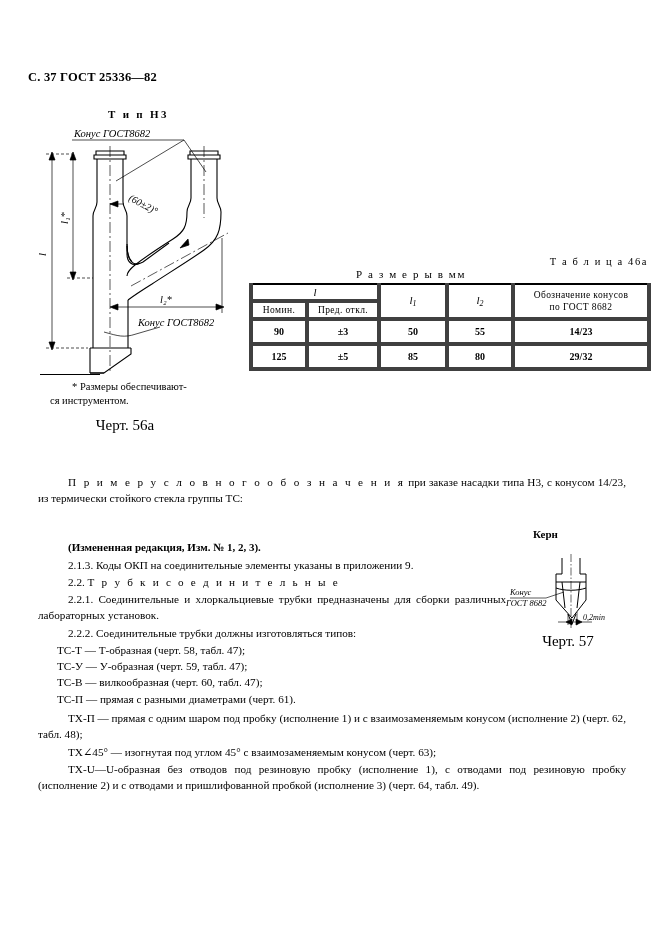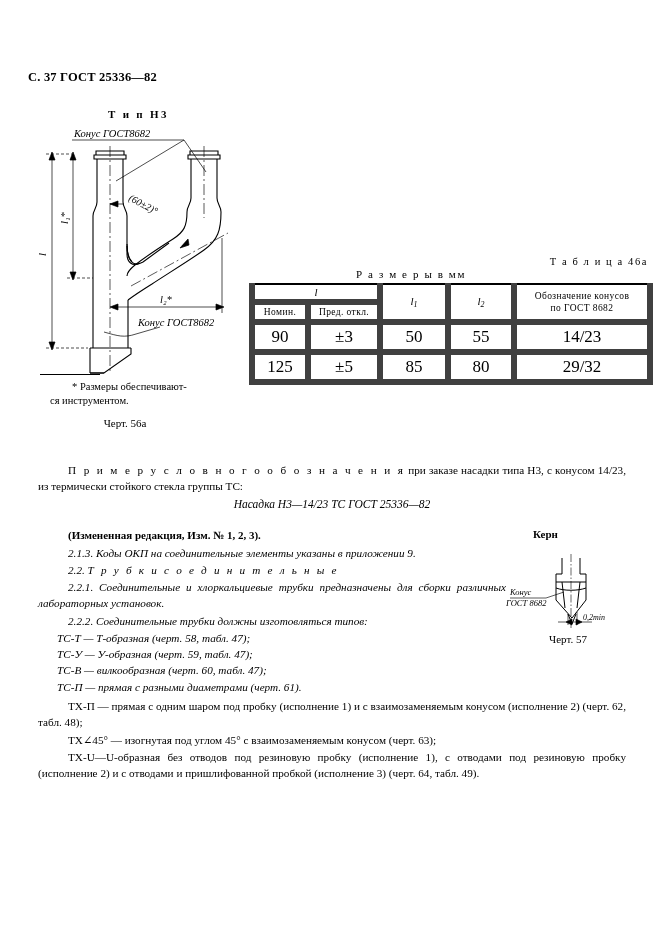--- a/index.html
+++ b/index.html
@@ -42,21 +42,21 @@
     position: absolute;
     left: 32px;
     top: 126px;
     width: 225px;
     height: 248px;
   }
   .figure-main svg { display: block; }
 
   .fig-caption {
     position: absolute;
-    font-size: 11px;
+    font-size: 15px;
     text-align: center;
   }
   #fig56a-caption { left: 60px; top: 417px; width: 130px; }
 
   
   .footnote-rule {
     position: absolute;
     left: 40px;
     top: 374px;
     width: 60px;
@@ -92,43 +92,44 @@
   table.dims {
     position: absolute;
     left: 249px;
     top: 283px;
     width: 398px;
     border-collapse: collapse;
     font-size: 10px;
     table-layout: fixed;
   }
   table.dims td, table.dims th {
-    border: 6px solid #404040;
+    border: 4px solid #404040;
     text-align: center;
     vertical-align: middle;
     font-weight: normal;
     padding: 2px 1px;
   }
   table.dims .topline { border-top: 2px solid #000; }
   table.dims .thickbottom { border-bottom: 2.5px solid #000; }
   table.dims .hdr-l { font-style: italic; font-size: 11px; padding: 1px; }
   table.dims .hdr-sm { font-size: 9.5px; letter-spacing: 0.4px; }
   table.dims .hdr-tall { line-height: 1.3; font-size: 9.5px; letter-spacing: 0.4px; }
-  table.dims td.val { font-size: 17px; height: 17px; }
+  table.dims td.val { font-size: 10px; height: 17px; font-weight: bold; }
   table.dims .noborderbot { border-bottom: none; }
   .sub { font-size: 0.72em; vertical-align: -0.25em; }
 
   
   .body-text {
     position: absolute;
     left: 38px;
     width: 588px;
     font-size: 11.2px;
     line-height: 1.45;
     text-align: justify;
+    margin-top: 12px;
   }
   .p-indent { text-indent: 30px; }
   .spaced { letter-spacing: 2.2px; }
   .ital { font-style: italic; }
 
   #para-example { top: 462px; }
   #line-designation { top: 496px; text-align: center; font-size: 11.5px; }
   #para-revision { top: 528px; font-weight: bold; font-size: 11px; }
   #para-213 { top: 545px; }
   #para-22 { top: 562px; }
@@ -136,21 +137,21 @@
   #para-222 { top: 613px; }
   #list-tc { top: 630px; }
   #para-223 { top: 681px; }
   #para-txp { top: 698px; }
   #para-tx45 { top: 732px; }
   #para-txu { top: 749px; }
 
   .list-line { text-indent: 19px; }
 
   
-  .narrow { width: 468px; font-style: italic; }
+  .narrow { width: 468px; }
 
   
   .kern-title {
     position: absolute;
     left: 533px;
     top: 528px;
     font-size: 11px;
     font-weight: bold;
   }
   .figure-kern {
@@ -344,21 +345,20 @@
         <td class="val">80</td>
         <td class="val">29/32</td>
       </tr>
     </tbody>
   </table>
 
   <div class="body-text p-indent" id="para-example">
     <span class="spaced">П р и м е р  у с л о в н о г о  о б о з н а ч е н и я</span><span> при заказе насадки типа Н3, с конусом 14/23, из термически стойкого стекла группы ТС:</span>
   </div>
 
-  <div class="body-text ital" id="line-designation">Насадка  Н3—14/23 ТС ГОСТ 25336—82</div>
 
   <div class="body-text p-indent" id="para-revision">(Измененная редакция, Изм. № 1, 2, 3).</div>
 
   <div class="body-text p-indent narrow" id="para-213">2.1.3. Коды ОКП на соединительные элементы указаны в приложении 9.</div>
 
   <div class="body-text p-indent narrow" id="para-22">
     <span>2.2.</span>
     <span class="spaced">Т р у б к и   с о е д и н и т е л ь н ы е</span>
   </div>
 

